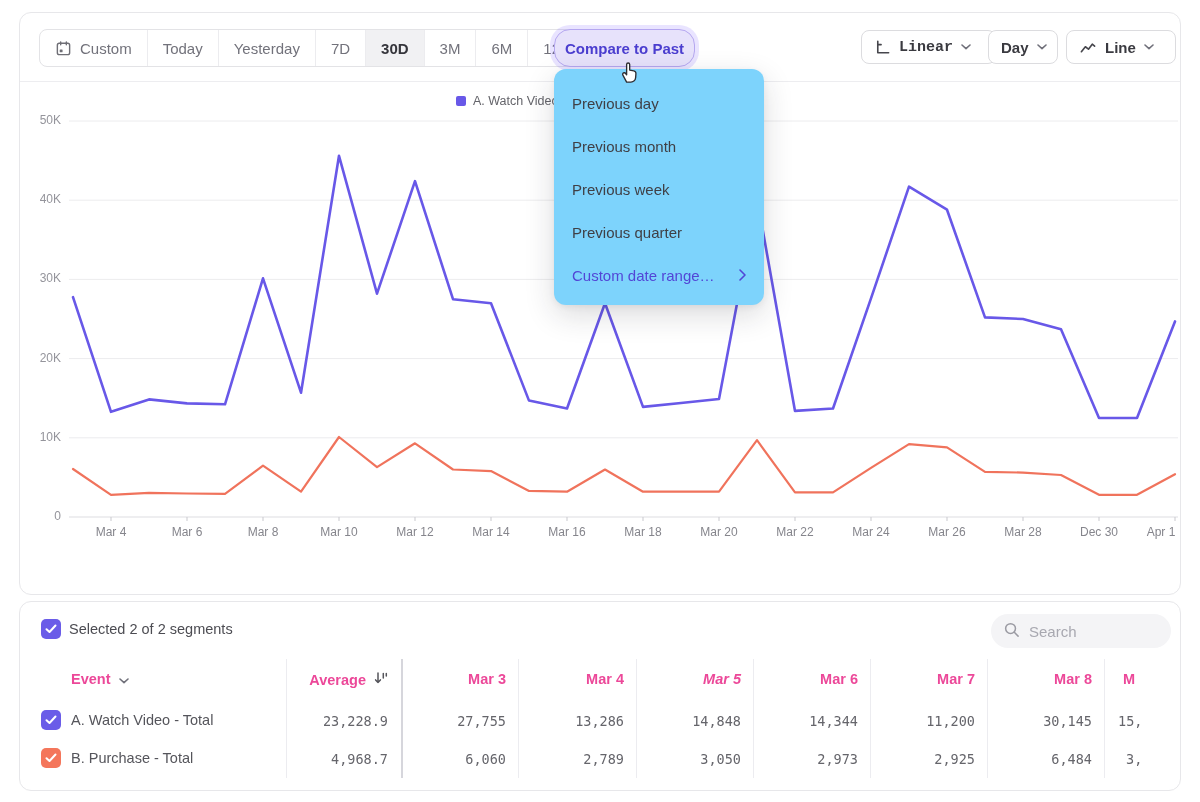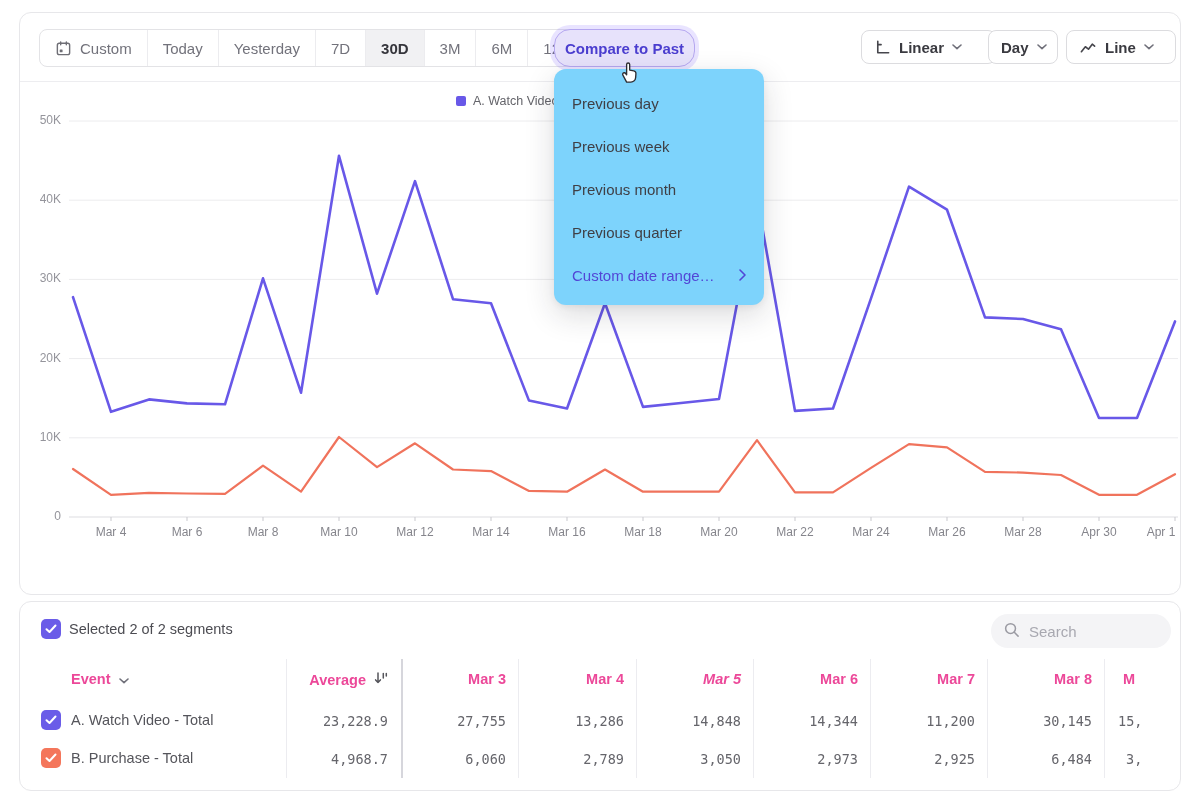--- a/index.html
+++ b/index.html
@@ -104,21 +104,21 @@
         <div class="range-cell">
           <span>6M</span>
         </div>
         <div class="range-cell">
           <span>12M</span>
         </div>
       </div>
 
     <button class="btn-compare">Compare to Past</button>
 
-    <div class="tool-btn" style="left:841px; width:135px;">
+    <div class="tool-btn" style="left:841px; width:135px;font-family:Liberation Mono, monospace;">
       <span>
         <svg width="17" height="17" viewBox="0 0 18 18">
             <path d="M4 2.5 V14.5 H15.5" stroke="#46464c" stroke-width="1.7" fill="none" stroke-linecap="round" stroke-linejoin="round"></path>
             <path d="M4 6 H7.5" stroke="#46464c" stroke-width="1.7" stroke-linecap="round"></path>
           </svg>
       </span>
       <span>Linear</span>
       <span>
         <svg width="10" height="6" viewBox="0 0 10 6">
             <path d="M1 1 L5 4.6 L9 1" stroke="#70707a" stroke-width="1.6" fill="none" stroke-linecap="round" stroke-linejoin="round"></path>
@@ -200,29 +200,29 @@
         <div class="xlab" style="top: 512px; left: 289px;">Mar 10</div>
         <div class="xlab" style="top: 512px; left: 365px;">Mar 12</div>
         <div class="xlab" style="top: 512px; left: 441px;">Mar 14</div>
         <div class="xlab" style="top: 512px; left: 517px;">Mar 16</div>
         <div class="xlab" style="top: 512px; left: 593px;">Mar 18</div>
         <div class="xlab" style="top: 512px; left: 669px;">Mar 20</div>
         <div class="xlab" style="top: 512px; left: 745px;">Mar 22</div>
         <div class="xlab" style="top: 512px; left: 821px;">Mar 24</div>
         <div class="xlab" style="top: 512px; left: 897px;">Mar 26</div>
         <div class="xlab" style="top: 512px; left: 973px;">Mar 28</div>
-        <div class="xlab" style="top: 512px; left: 1049px;">Apr 30</div>
+        <div class="xlab" style="top: 512px; left: 1049px;">Dec 30</div>
         <div class="xlab" style="top: 512px; left: 1111px;">Apr 1</div>
       </div>
 
     <div class="menu">
       <div id="menu-items">
           <div class="menu-item">Previous day</div>
+          <div class="menu-item">Previous month</div>
           <div class="menu-item">Previous week</div>
-          <div class="menu-item">Previous month</div>
           <div class="menu-item">Previous quarter</div>
         </div>
       <div class="menu-item custom">
         <span>Custom date range…</span>
         <span>
           <svg width="7" height="12" viewBox="0 0 7 12">
               <path d="M1 1 L6 6 L1 11" stroke="#5246d6" stroke-width="1.6" fill="none" stroke-linecap="round" stroke-linejoin="round"></path>
             </svg>
         </span>
       </div>

